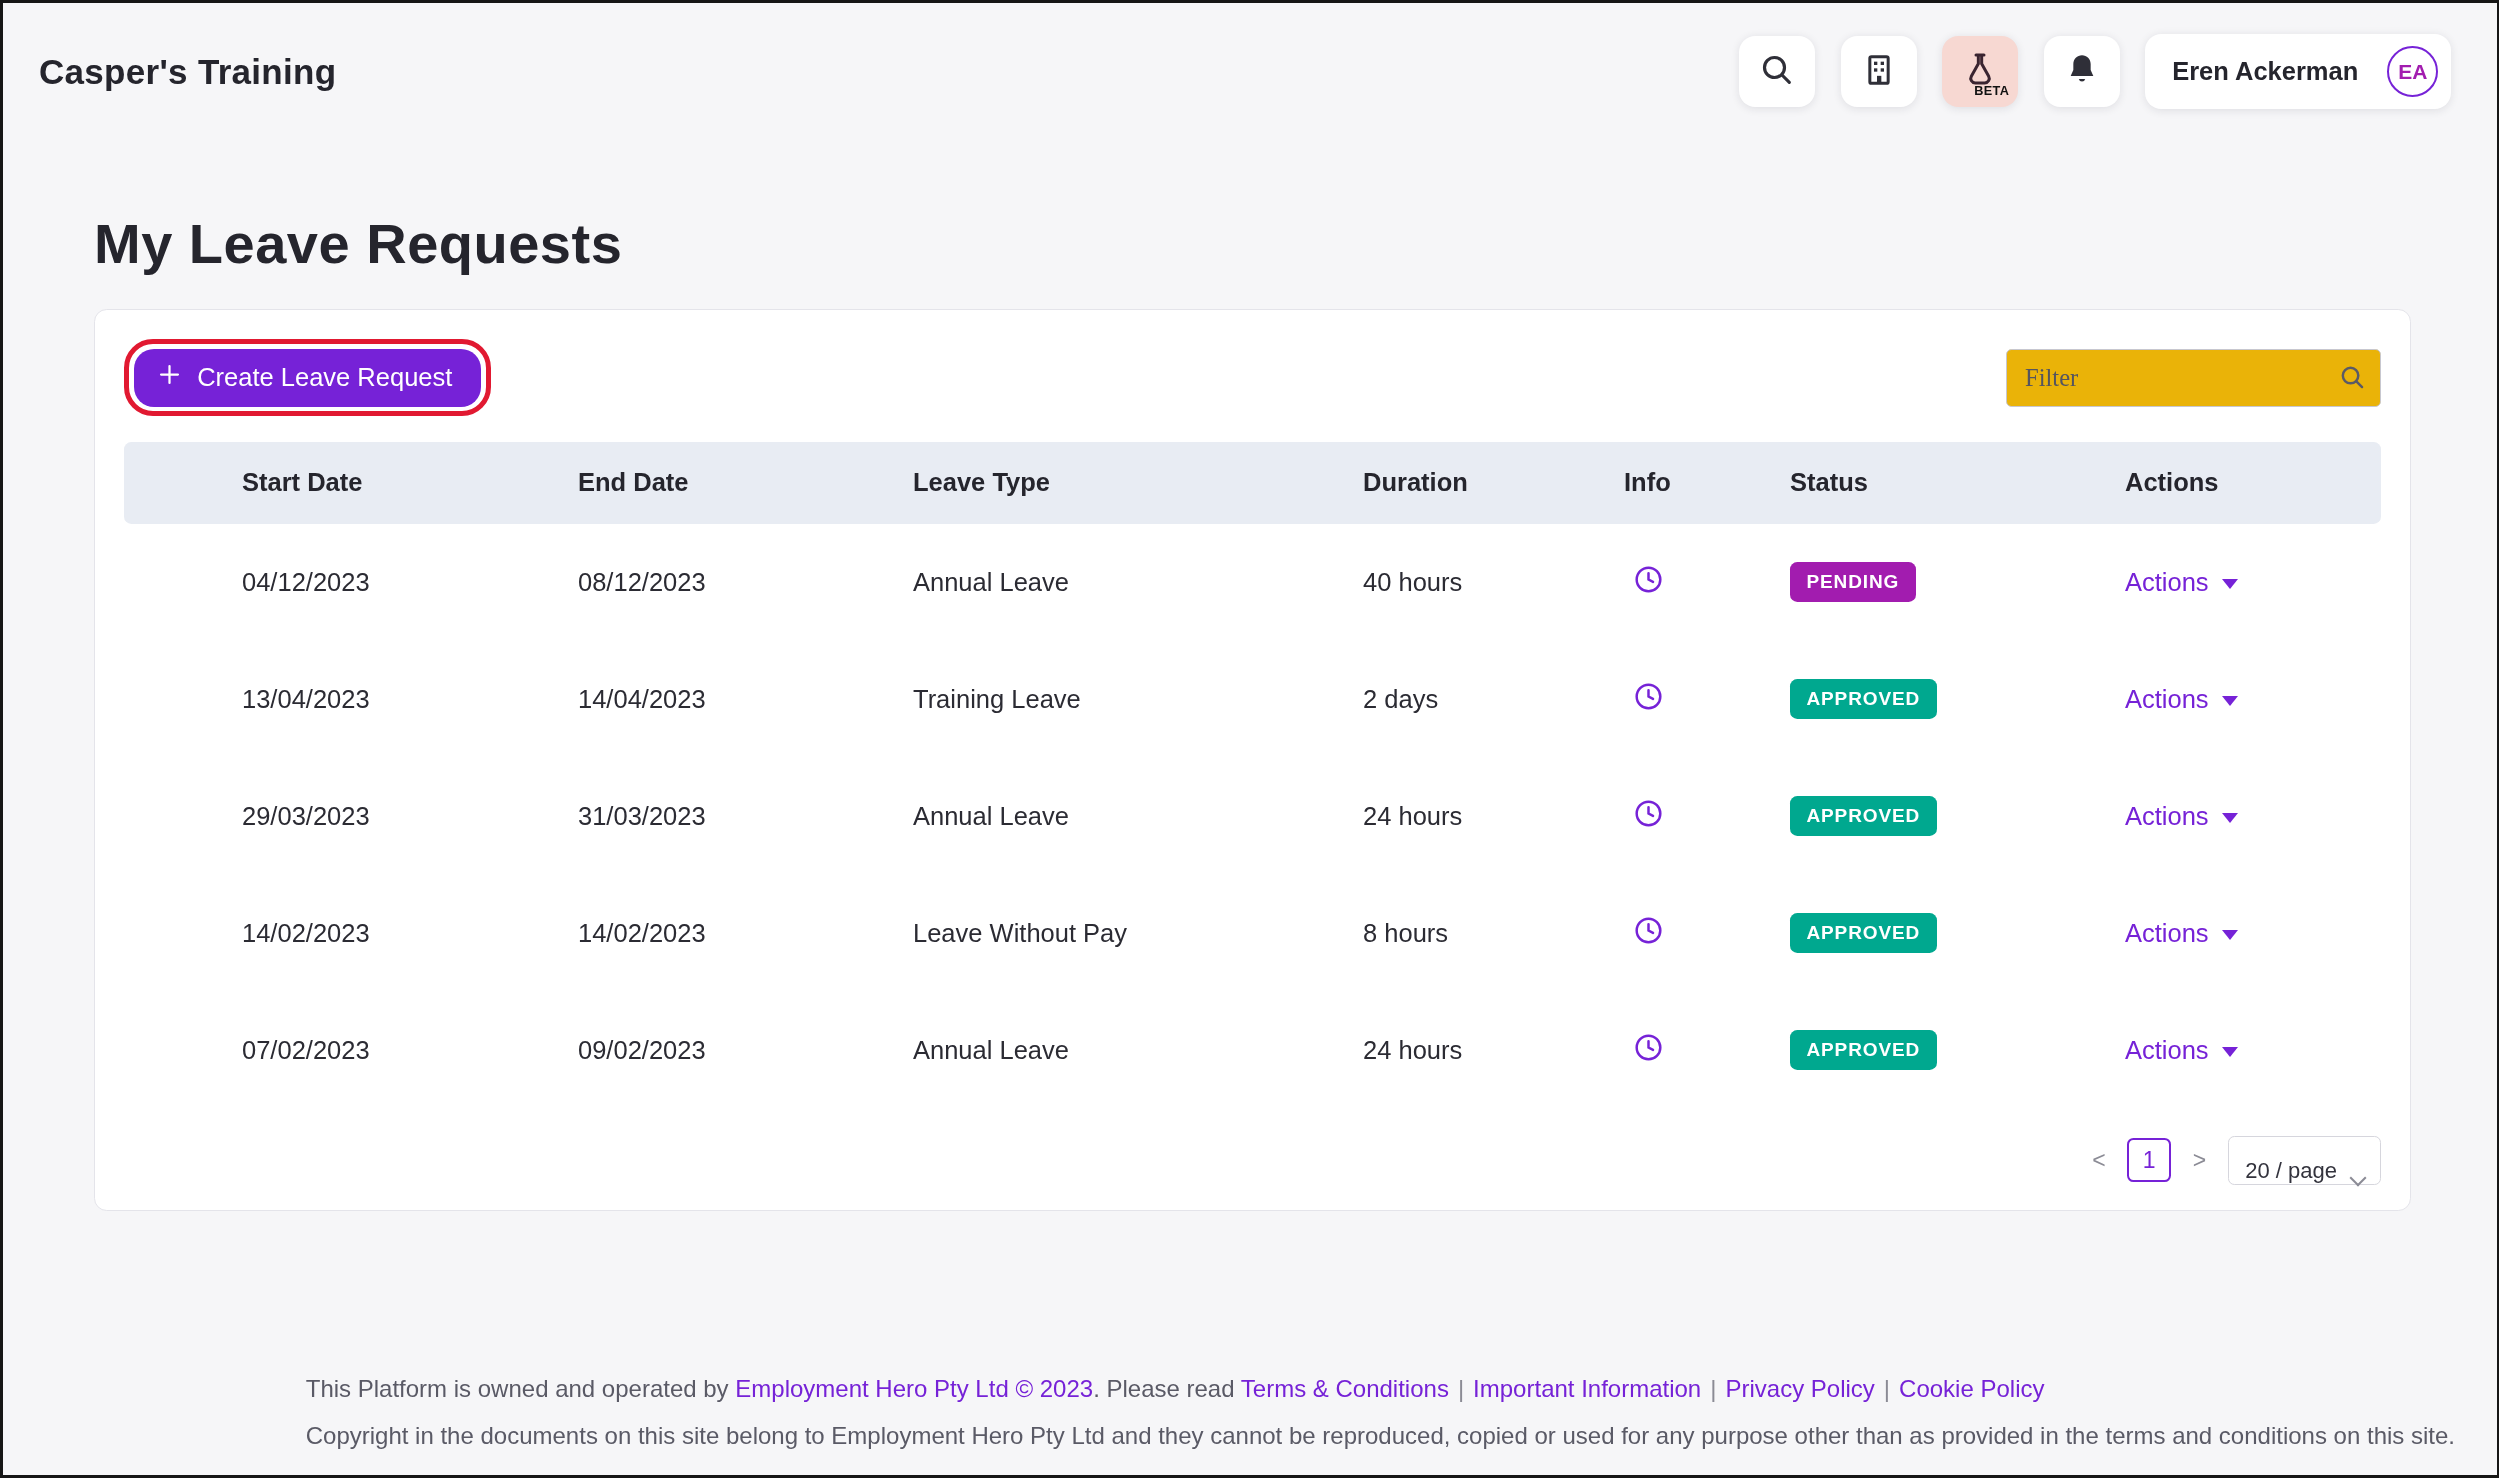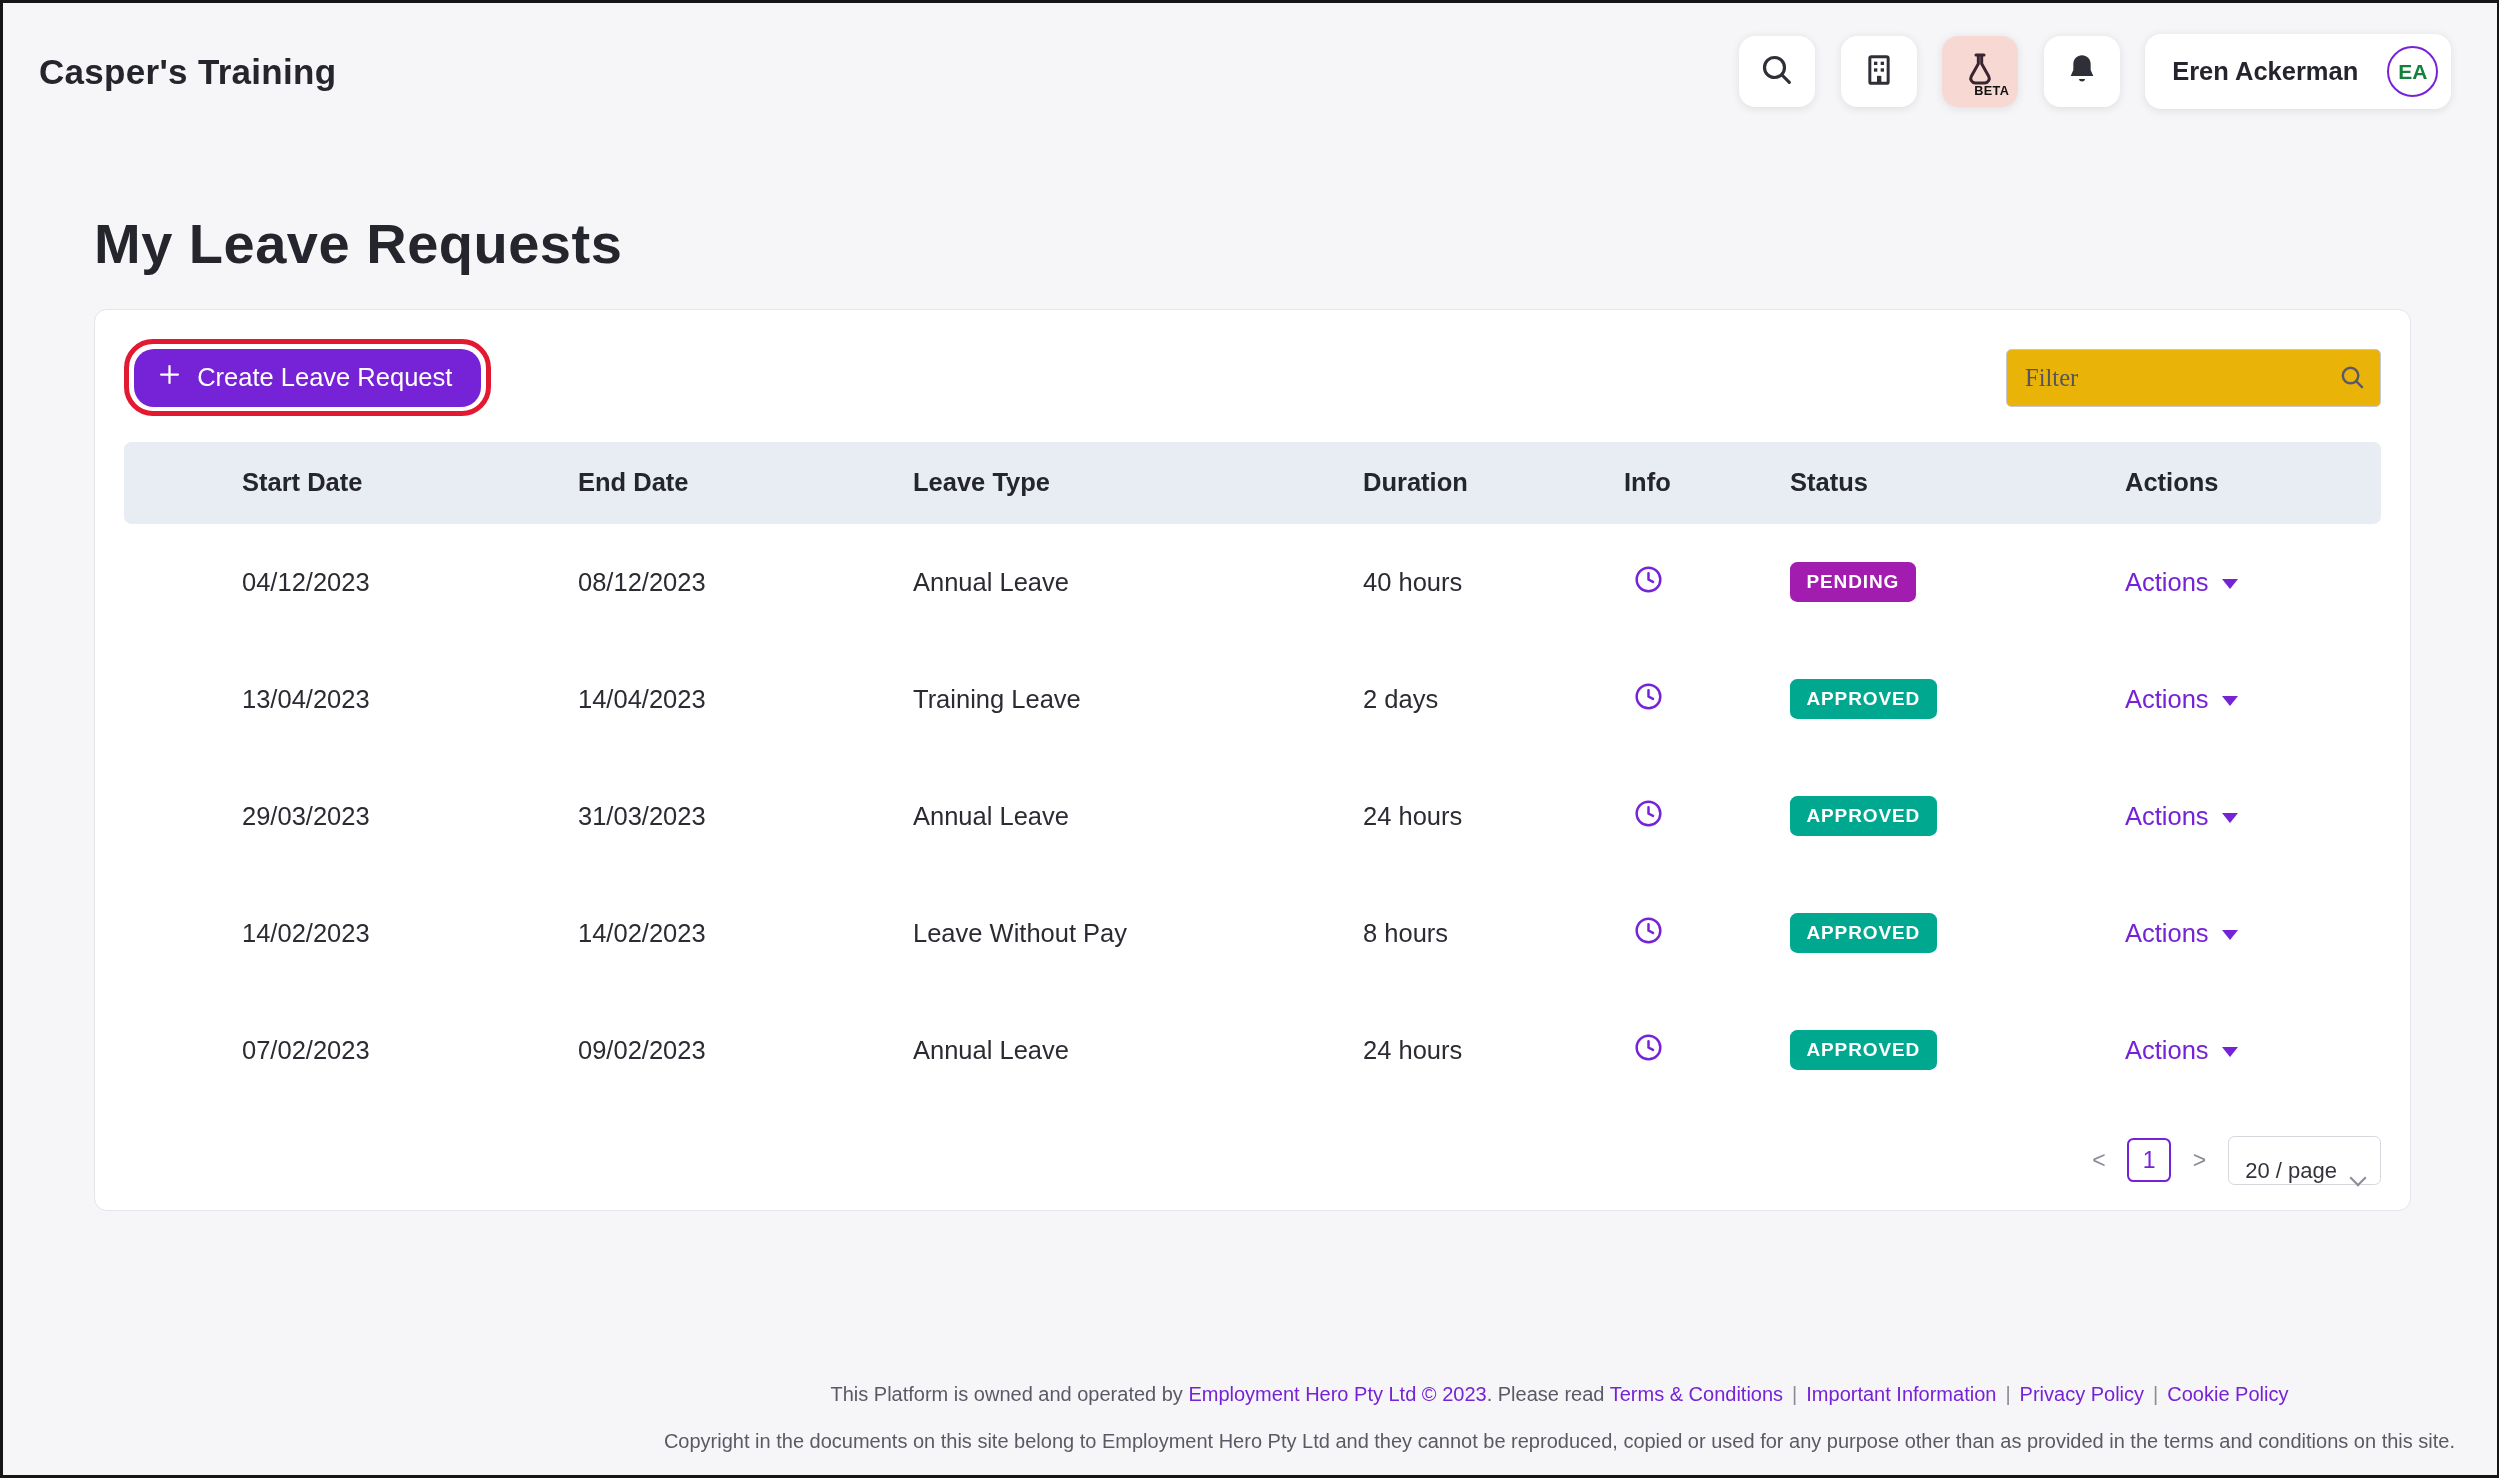--- a/index.html
+++ b/index.html
@@ -35,21 +35,21 @@
   }
   .user-pill {
     height: 75px; background: #fff; border-radius: 16.4px;
     box-shadow: 0 1.8px 9px rgba(25,25,50,.10);
     display: flex; align-items: center; gap: 29px;
     padding: 0 12.7px 0 27px; cursor: pointer;
   }
   .user-name { font-size: 25.5px; font-weight: bold; }
   .avatar {
     width: 51px; height: 51px; border-radius: 50%;
-    border: 2.7px solid #7622D7; color: #15803d;
+    border: 2.7px solid #7622D7; color: #a21caf;
     display: flex; align-items: center; justify-content: center;
     font-size: 21px; font-weight: bold;
   }
 
   
   .page-title { margin: 71px 0 0 91px; font-size: 56px; font-weight: 800; letter-spacing: 0.5px; }
 
   
   .card {
     margin: 33px 86px 0 91px;
@@ -131,22 +131,22 @@
     background: #fff; cursor: pointer;
   }
   .chevron-down {
     width: 12px; height: 12px;
     border-right: 2.7px solid #8b8b95; border-bottom: 2.7px solid #8b8b95;
     transform: rotate(45deg); margin-top: -5.5px;
   }
 
   
   .footer {
-    position: absolute; right: 42px; bottom: 10px;
-    text-align: center; font-size: 20px; color: #5a5a66; line-height: 47px;
+    position: absolute; right: 42px; bottom: 16px;
+    text-align: left; font-size: 24px; color: #5a5a66; line-height: 47px;
   }
   .flink { color: #7622D7; cursor: pointer; }
   .fsep { color: #8b8b95; margin: 0 9px; }
 </style>
 </head>
 <body>
 
 <div class="topbar">
   <div class="app-title">Casper's Training</div>
 

